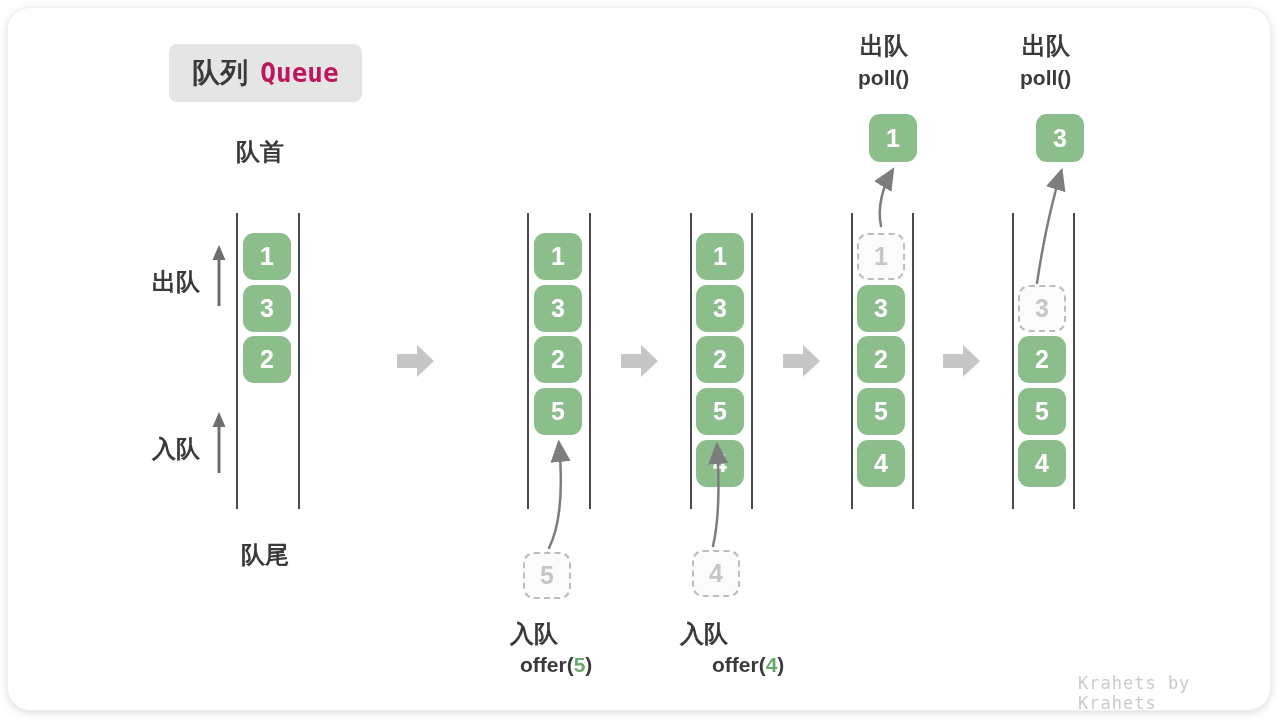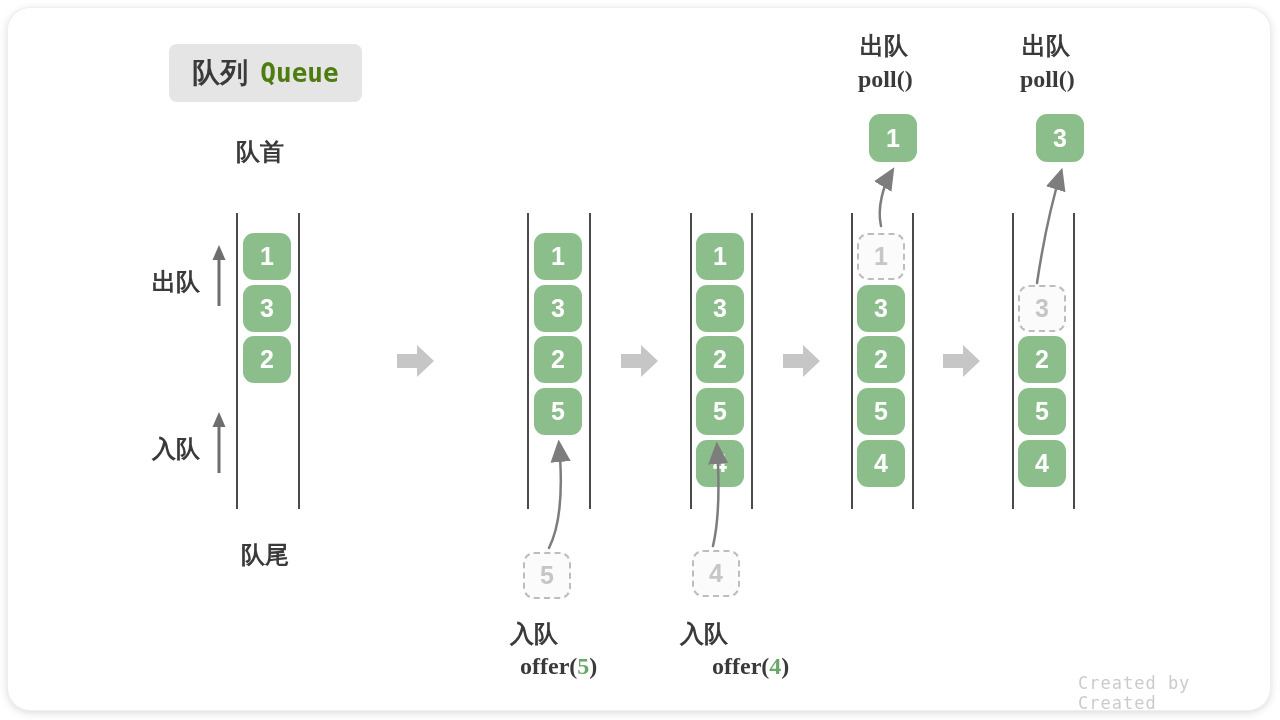--- a/index.html
+++ b/index.html
@@ -6,24 +6,24 @@
   .page{position:relative;width:1280px;height:720px;overflow:hidden;
         font-family:"Liberation Sans","DejaVu Sans",sans-serif;}
   .card{position:absolute;left:8px;top:8px;width:1262px;height:702px;
         background:#ffffff;border-radius:22px;
         box-shadow:0 0 0 1px #efefef, 0 2px 8px rgba(100,100,100,.28);}
   .title-badge{position:absolute;left:169px;top:44px;width:193px;height:58px;
         background:#e5e5e5;border-radius:8px;display:flex;align-items:center;
         justify-content:center;gap:12px;}
   .title-zh{font-size:28px;font-weight:700;color:#3a3a3a;}
   .title-en{font-family:"DejaVu Sans Mono","Liberation Mono",monospace;
-        font-size:26px;font-weight:600;color:#4d7c0f;}
+        font-size:26px;font-weight:600;color:#be185d;}
   .cjk{position:absolute;font-size:24px;font-weight:700;color:#3a3a3a;white-space:nowrap;}
-  .mono{position:absolute;font-family:Liberation Serif, serif;
-        font-size:24px;font-weight:600;color:#3a3a3a;white-space:nowrap;}
+  .mono{position:absolute;font-family:Liberation Sans, sans-serif;
+        font-size:21px;font-weight:600;color:#3a3a3a;white-space:nowrap;}
   .wall{position:absolute;width:2px;height:296px;top:213px;background:#4a4a4a;}
   .qbox{position:absolute;width:48px;height:47px;border-radius:11px;background:#8CBE8C;
         display:flex;align-items:center;justify-content:center;
         color:#ffffff;font-size:25px;font-weight:700;}
   .qbox.dashed{background:#fbfbfb;border:2px dashed #bdbdbd;color:#c6c6c6;
         width:44px;height:43px;font-weight:600;}
   .outbox{position:absolute;width:48px;height:48px;border-radius:11px;background:#8CBE8C;
         display:flex;align-items:center;justify-content:center;
         color:#ffffff;font-size:25px;font-weight:700;}
   .codegreen{color:#69A868;font-weight:700;}
@@ -149,14 +149,14 @@
     <defs>
         <marker id="m4" viewBox="0 0 10 10" refX="8" refY="5" markerWidth="9" markerHeight="9" orient="auto">
           <path d="M0 0.5 L10 5 L0 9.5 Z" fill="#7d7d7d"></path>
         </marker>
       </defs>
     <path class="curve" d="M11 125 C17 85 27 40 35 14" marker-end="url(#m4)"></path>
   </svg>
   <div class="cjk" style="left:1022px;top:30px;">出队</div>
   <div class="mono" style="left:1020px;top:66px;">poll()</div>
 
-  <div class="watermark">Created by Created</div>
+  <div class="watermark">Krahets by Krahets</div>
 </div>
 
 </body></html>

